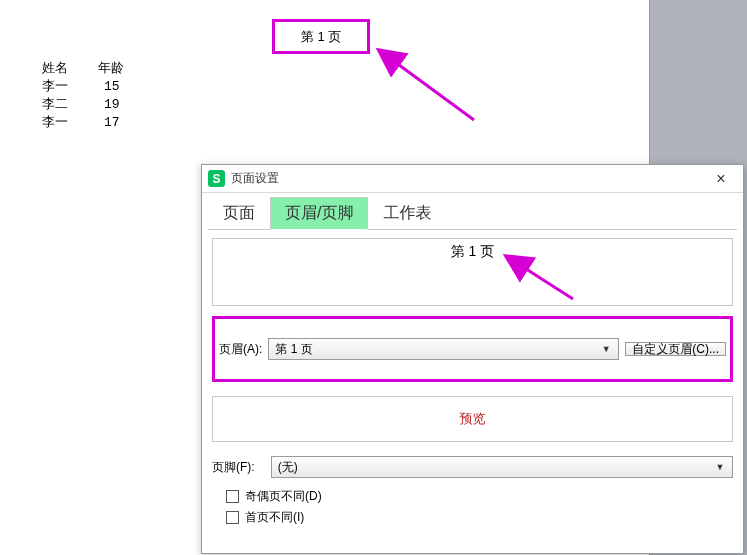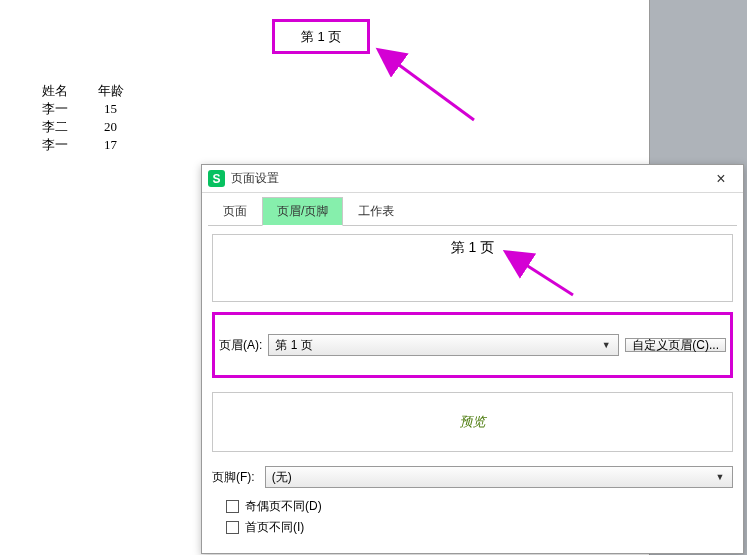--- a/index.html
+++ b/index.html
@@ -35,25 +35,25 @@
     border: 3px solid #d400d4;
     background: transparent;
     display: flex;
     align-items: center;
     justify-content: center;
   }
   .page-number-text { font-size: 13px; color: #000; }
   .sheet-table {
     position: absolute;
     left: 42px;
-    top: 82px;
+    top: 60px;
     font-size: 13px;
     line-height: 18px;
     color: #000;
-    font-family: Liberation Serif, serif;
+    font-family: Liberation Mono, monospace;
   }
   .sheet-row { display: flex; }
   .sheet-col1 { width: 56px; }
   .sheet-col2 { width: 40px; text-align: left; }
   .sheet-col2.num { padding-left: 6px; }
 
   
   .arrow-svg {
     position: absolute;
     left: 0; top: 0;
@@ -111,21 +111,21 @@
   .tabstrip::after{
     content:"";
     position:absolute;
     left:6px; right:6px; bottom:0;
     height:1px;
     background:#c8c8c8;
     z-index:0;
   }
   .tab {
     padding: 5px 14px 5px 14px;
-    font-size: 12px;
+    font-size: 16px;
     color: #333;
     border: 1px solid transparent;
     border-bottom: none;
     position: relative;
     z-index: 1;
     background: transparent;
   }
   .tab.active {
     border: 1px solid #c8c8c8;
     border-bottom: 1px solid #fff;
@@ -189,35 +189,34 @@
     padding: 0 6px;
     font-size: 12px;
     display: flex;
     align-items: center;
     white-space: nowrap;
   }
 
   
   .preview-placeholder {
     border: 1px solid #c8c8c8;
-    height: 60px;
+    height: 46px;
     display: flex;
     align-items: center;
     justify-content: center;
-    color: #4d7c0f;
+    color: #b91c1c;
     font-size: 13px;
     margin-bottom: 14px;
-    font-style: italic;
   }
 
   
   .footer-row {
     display: flex;
     align-items: center;
-    gap: 10px;
+    gap: 16px;
     margin-bottom: 10px;
   }
 
   
   .check-row {
     display: flex;
     align-items: center;
     gap: 6px;
     margin: 4px 0 4px 14px;
     font-size: 12px;
@@ -239,21 +238,21 @@
     <div class="sheet-row">
       <div class="sheet-col1">姓名</div>
       <div class="sheet-col2">年龄</div>
     </div>
     <div class="sheet-row">
       <div class="sheet-col1">李一</div>
       <div class="sheet-col2 num">15</div>
     </div>
     <div class="sheet-row">
       <div class="sheet-col1">李二</div>
-      <div class="sheet-col2 num">20</div>
+      <div class="sheet-col2 num">19</div>
     </div>
     <div class="sheet-row">
       <div class="sheet-col1">李一</div>
       <div class="sheet-col2 num">17</div>
     </div>
   </div>
 </div>
 
 <svg class="arrow-svg" width="747" height="555">
   <defs>

